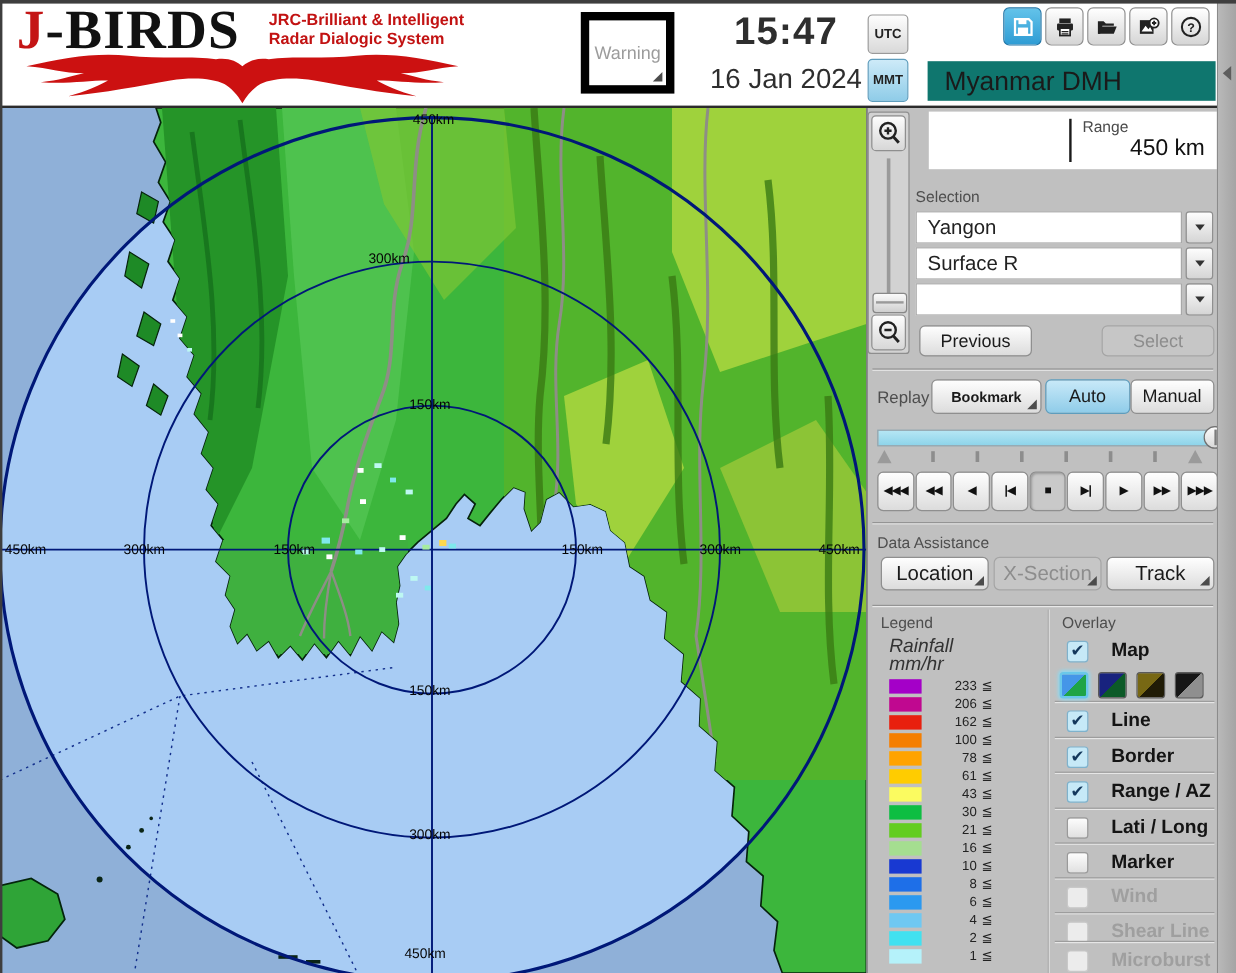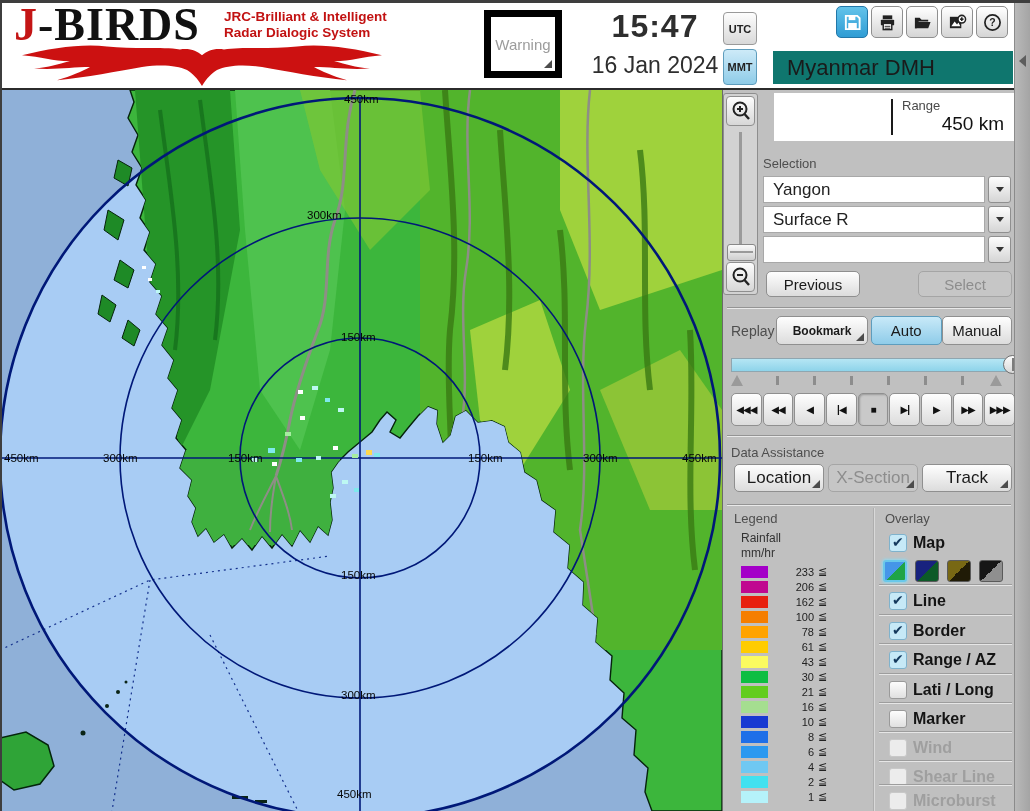--- a/index.html
+++ b/index.html
@@ -84,39 +84,39 @@
   #playback{position:absolute;left:8px;top:303px;width:284px;height:33px;display:flex;gap:1px;}
   .pb-btn{flex:1;font-size:10px;font-weight:bold;letter-spacing:-1px;color:#111;}
 
   
   #da-label{left:8px;top:355px;text-align:center;}
   #da-btns{position:absolute;left:11px;top:374px;width:278px;height:28px;display:flex;gap:4px;}
   .da-btn{flex:1;font-size:17px;}
 
   
   #legend-title{left:11px;top:421px;}
-  #legend-units{position:absolute;left:18px;top:441px;font-size:12px;color:#333;line-height:15px;}
+  #legend-units{position:absolute;left:18px;top:441px;font-size:16px;color:#333;line-height:15px;font-style:italic;}
   #legend-rows{position:absolute;left:18px;top:474px;}
   .lg-row{display:flex;align-items:center;height:15px;}
   .lg-sw{width:27px;height:12px;display:inline-block;}
   .lg-val{display:inline-block;width:46px;text-align:right;font-size:11px;color:#222;}
   .lg-cmp{display:inline-block;margin-left:4px;font-size:11px;color:#222;}
 
   
   #overlay-title{left:162px;top:421px;}
   #vsep{position:absolute;left:150px;top:418px;width:1px;height:303px;background:#aeaeae;box-shadow:1px 0 0 #d9d9d9;}
   #overlay-rows{position:absolute;left:156px;top:441px;width:134px;height:280px;}
   .ov-row{position:absolute;left:0;width:134px;height:24px;display:flex;align-items:center;}
   .ov-sep{position:absolute;left:0;width:133px;height:1px;background:#9d9d9d;box-shadow:0 1px 0 #e6e6e6;}
   .cb{width:18px;height:18px;margin-left:10px;border-radius:3px;box-sizing:border-box;position:relative;flex:none;}
   .cb.on{background:#c6e9f7;border:1px solid #7fb2cc;}
   .cb.on::after{content:"✔";position:absolute;left:2px;top:-1px;font-size:14px;font-weight:bold;color:#14385c;}
   .cb.off{background:linear-gradient(#fdfdfd,#e0e0e0);border:1px solid #9a9a9a;}
   .cb.dis{background:#ececec;border:1px solid #c8c8c8;}
-  .ov-label{margin-left:6px;font-size:16px;font-weight:bold;color:#141414;white-space:nowrap;}
+  .ov-label{margin-left:19px;font-size:16px;font-weight:bold;color:#141414;white-space:nowrap;}
   .ov-label.dis{color:#9f9f9f;}
   #mapstyles{position:absolute;left:4px;top:26px;width:130px;height:28px;display:flex;gap:8px;align-items:center;}
   .ms-sw{width:24px;height:22px;border:1px solid #5a5a5a;border-radius:3px;box-sizing:border-box;}
   .ms-sw.sel{border:2px solid #69c8ea;box-shadow:0 0 3px 1px #8fd8ef;}
 </style>
 </head>
 <body>
 
 <div id="app">
 

